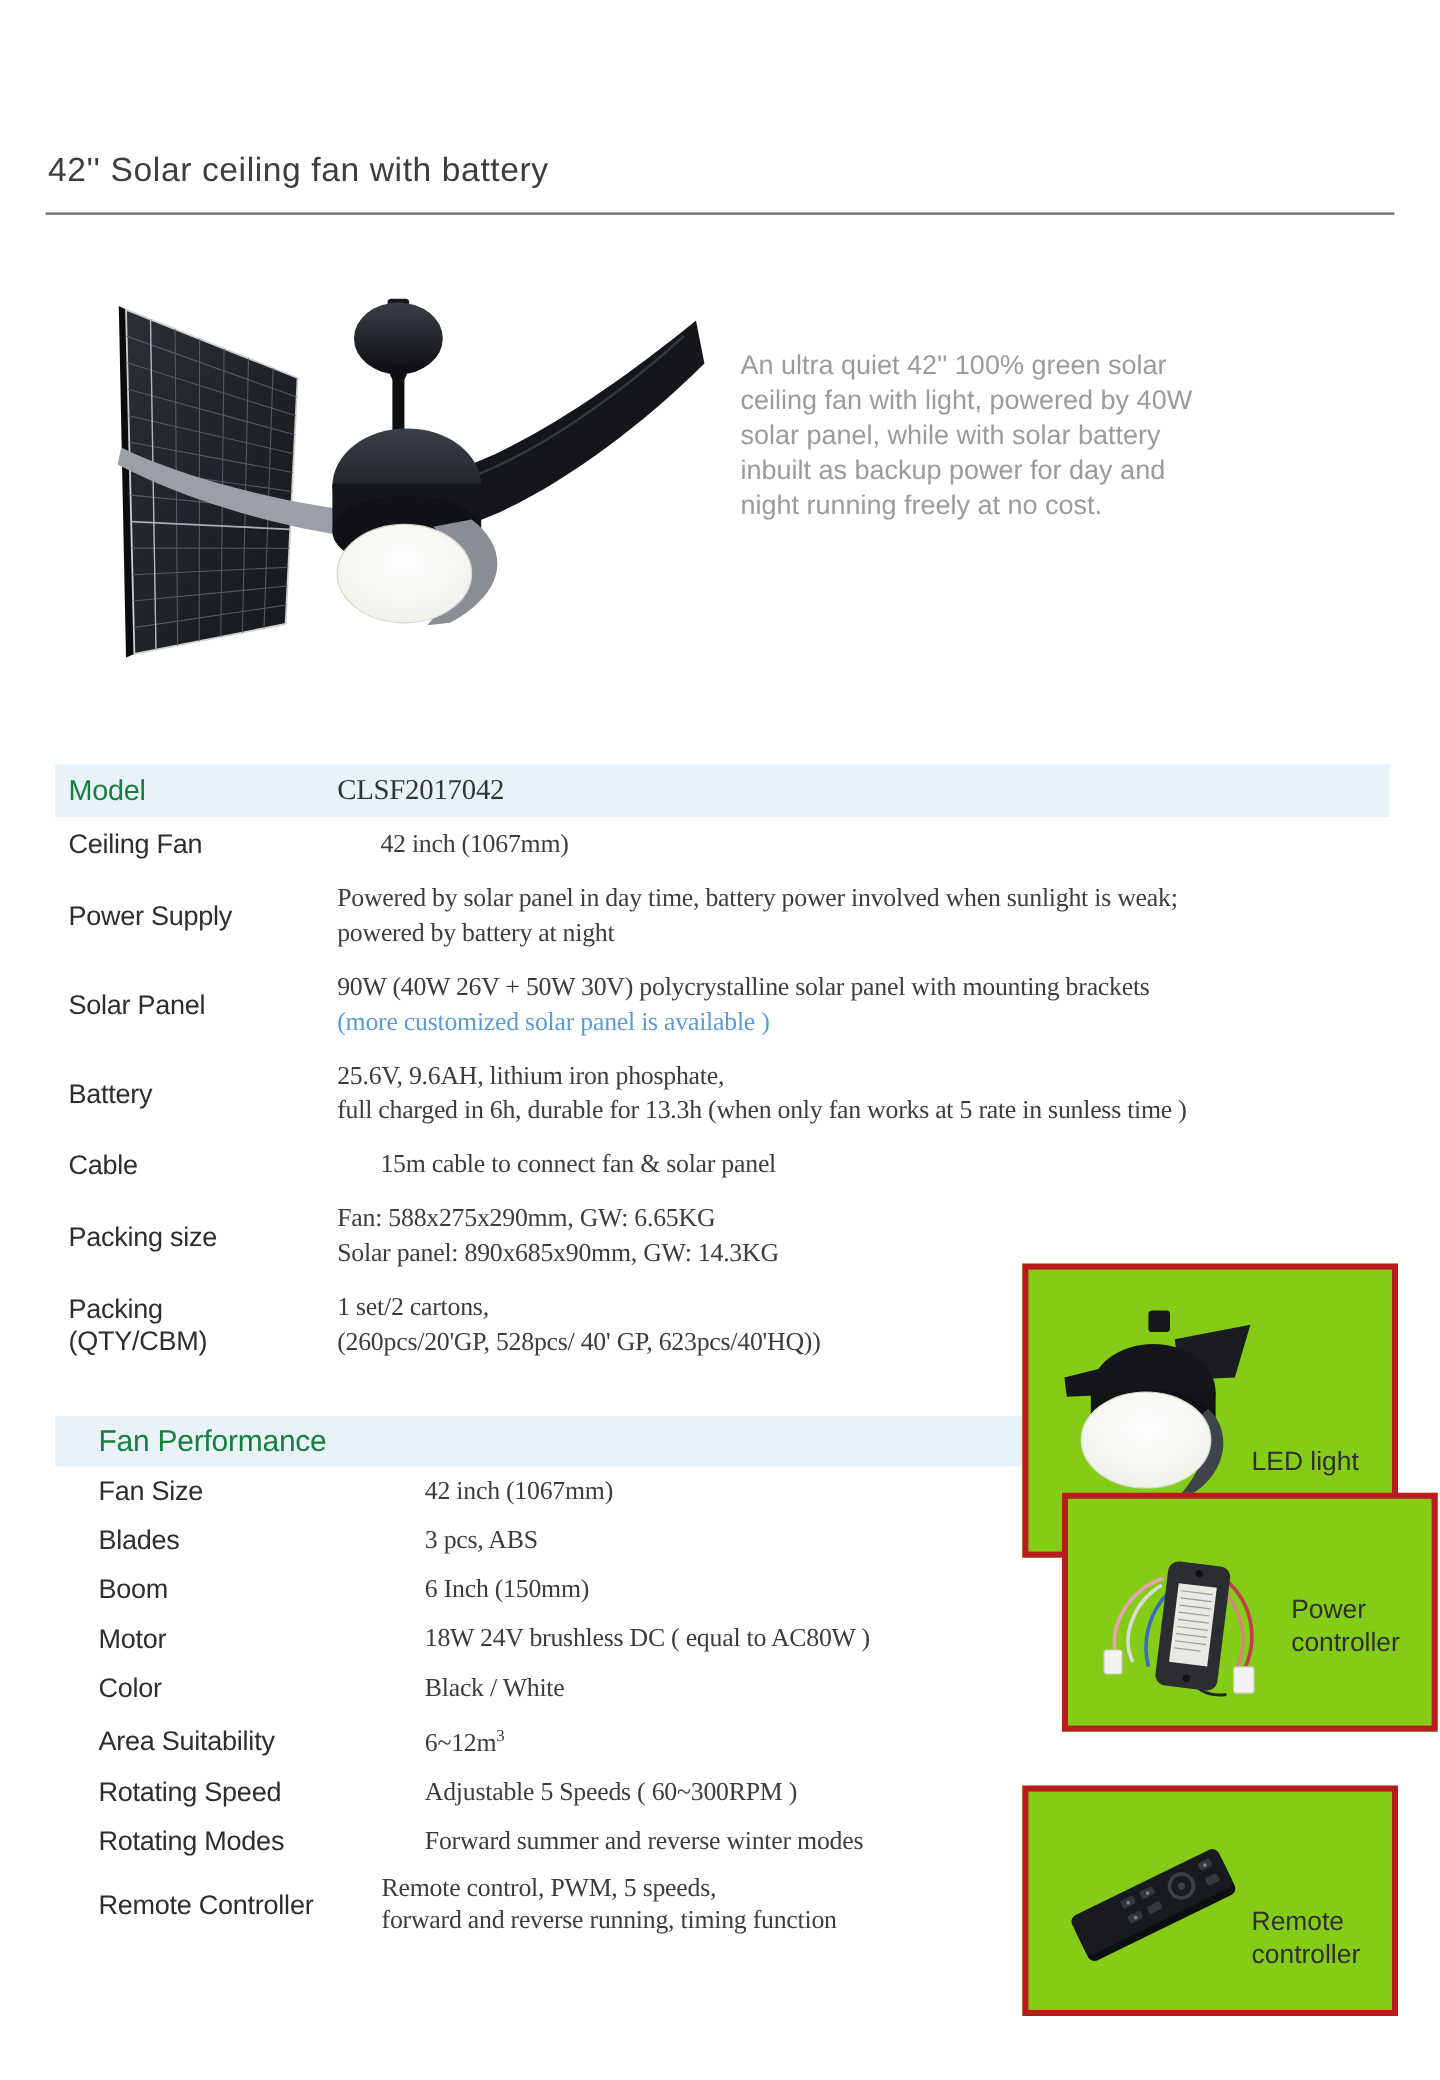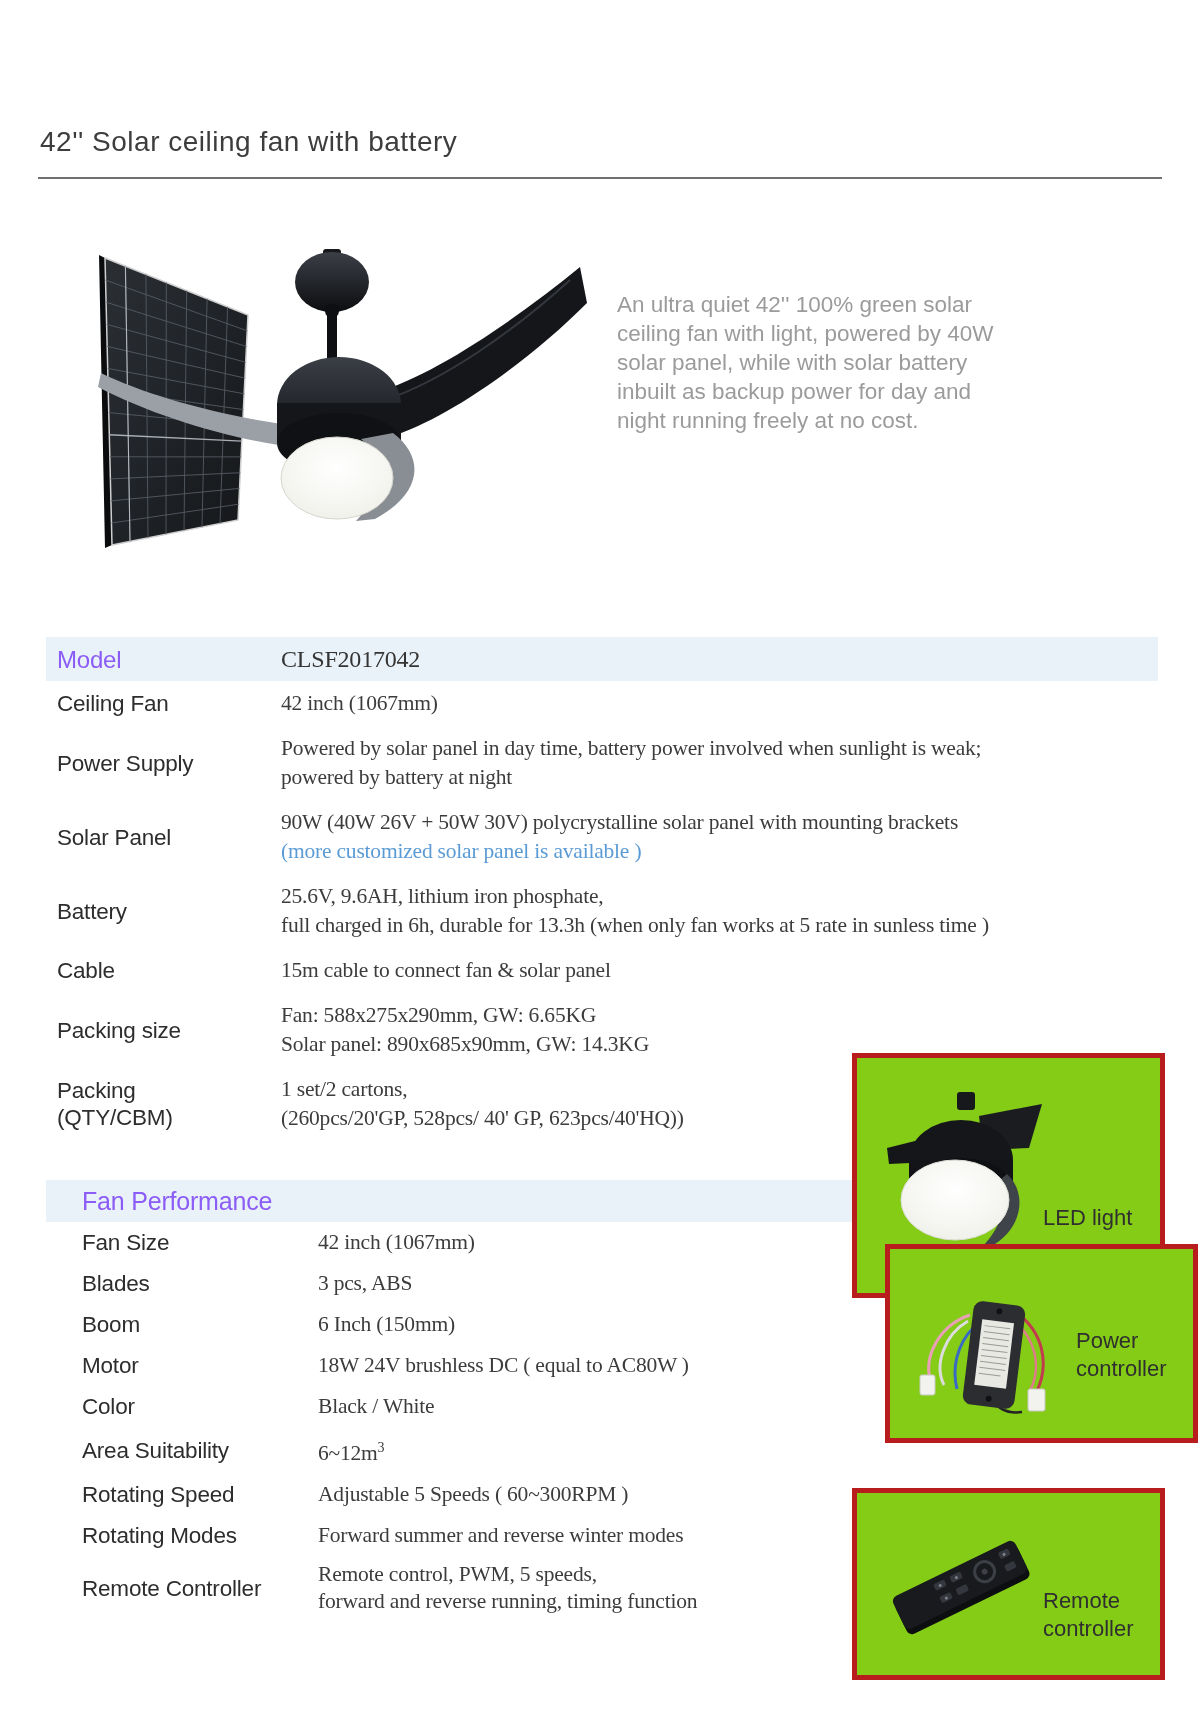--- a/index.html
+++ b/index.html
@@ -14,31 +14,31 @@
   
   .hero-img{position:absolute;left:75px;top:225px;width:520px;height:330px;}
   .hero-desc{position:absolute;left:617px;top:290px;width:398px;font-size:22.5px;
              line-height:29px;color:#9b9b9b;}
 
   
   .sec{position:absolute;left:46px;width:1112px;}
   .model-sec{top:637px;}
   .perf-sec{top:1180px;}
   .sec-head{display:flex;align-items:center;height:44px;background:#e9f2f9;}
-  .sec-head .cell-label{font-size:24px;color:#8b5cf6;}
+  .sec-head .cell-label{font-size:24px;color:#15803d;}
   .sec-head .cell-value{font-size:24px;color:#343434;}
   .perf-head{height:42px;}
   .perf-head .cell-label{width:auto;font-size:25px;}
   .row{display:flex;align-items:center;}
   .cell-label{width:224px;flex:none;padding-left:11px;font-size:22.5px;color:#2d2d2d;
               line-height:27px;letter-spacing:-.2px;}
   .perf-sec .cell-label{width:236px;padding-left:36px;}
   .cell-value{flex:1;font-size:21.5px;color:#3c3c3c;line-height:29px;letter-spacing:-.2px;font-family:Liberation Serif, serif;}
   .cell-value .ln{white-space:nowrap;}
-  .row.single{padding:8px 0;}
+  .row.single{padding:8px 0;gap:36px;}
   .row.double{padding:8px 0;}
   .perf-sec .row.single{padding:7px 0;}
   .perf-sec .row.single .cell-value{line-height:27px;}
   .perf-sec .row.double{padding:5px 0;}
   .perf-sec .row.double .cell-value{line-height:27px;}
   .link{color:#5b9bd5;}
   sup{font-size:14px;}
 
   
   .gal-box{position:absolute;left:852px;width:303px;background:#84cc16;border:5px solid #b91c1c;}

